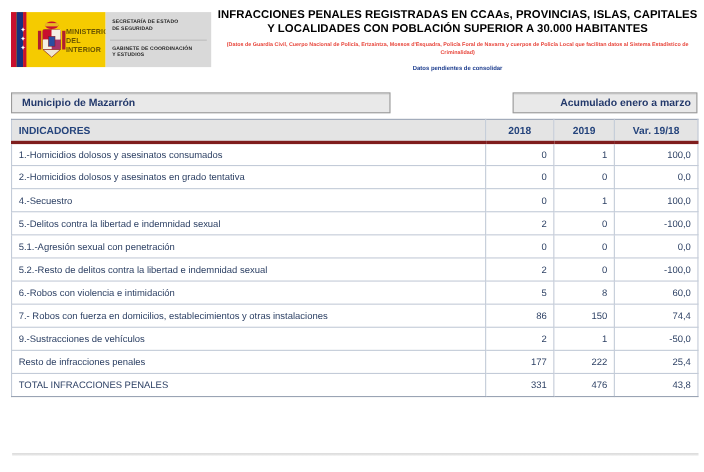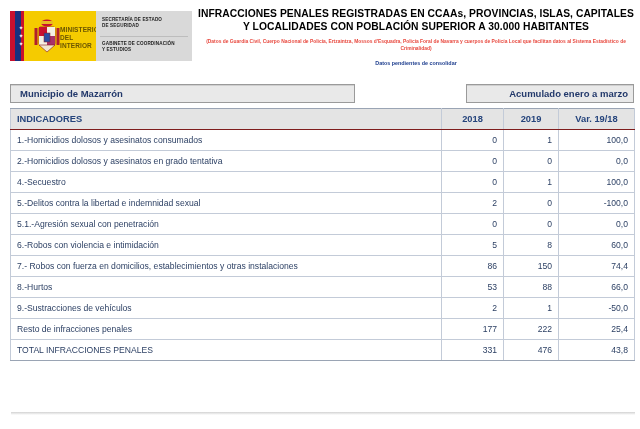--- a/index.html
+++ b/index.html
@@ -45,21 +45,21 @@
   table.data{position:absolute;left:10px;top:108px;width:624px;border-collapse:collapse;table-layout:fixed;}
   table.data col.c-ind{width:431px;}
   table.data col.c-y{width:62px;}
   table.data col.c-y2{width:55px;}
   table.data col.c-var{width:76px;}
   table.data th,table.data td{
     border:1px solid #c3cbd8;height:21px;box-sizing:border-box;
     font-size:8.6px;color:#2b3f63;padding:0 6px;vertical-align:middle;background:#fff;
   }
   table.data thead th{background:#e4e4e4;font-weight:bold;font-size:9.3px;color:#25447c;
-    border-top:1px solid #9aa4b4;border-bottom:1px solid #7f1d1d;}
+    border-top:1px solid #9aa4b4;border-bottom:3px solid #7f1d1d;}
   th.ind{text-align:left;}
   th.num{text-align:center;}
   td.ind{text-align:left;white-space:nowrap;overflow:hidden;}
   td.num{text-align:right;padding-right:8px;}
   tr.total td{border-bottom:1px solid #9aa4b4;}
   .tbl-shadow{position:absolute;left:11px;top:412px;width:624px;height:3px;
     background:linear-gradient(#d2d2d2,#ffffff);}
 </style>
 </head>
 <body>
@@ -154,36 +154,36 @@
           <td class="num">0</td>
           <td class="num">-100,0</td>
         </tr>
         <tr>
           <td class="ind">5.1.-Agresión sexual con penetración</td>
           <td class="num">0</td>
           <td class="num">0</td>
           <td class="num">0,0</td>
         </tr>
         <tr>
+          <td class="ind">5.2.-Resto de delitos contra la libertad e indemnidad sexual</td>
+          <td class="num">2</td>
+          <td class="num">0</td>
+          <td class="num">-100,0</td>
+        </tr>
+        <tr>
           <td class="ind">6.-Robos con violencia e intimidación</td>
           <td class="num">5</td>
           <td class="num">8</td>
           <td class="num">60,0</td>
         </tr>
         <tr>
           <td class="ind">7.- Robos con fuerza en domicilios, establecimientos y otras instalaciones</td>
           <td class="num">86</td>
           <td class="num">150</td>
           <td class="num">74,4</td>
-        </tr>
-        <tr>
-          <td class="ind">8.-Hurtos</td>
-          <td class="num">53</td>
-          <td class="num">88</td>
-          <td class="num">66,0</td>
         </tr>
         <tr>
           <td class="ind">9.-Sustracciones de vehículos</td>
           <td class="num">2</td>
           <td class="num">1</td>
           <td class="num">-50,0</td>
         </tr>
         <tr>
           <td class="ind">Resto de infracciones penales</td>
           <td class="num">177</td>

